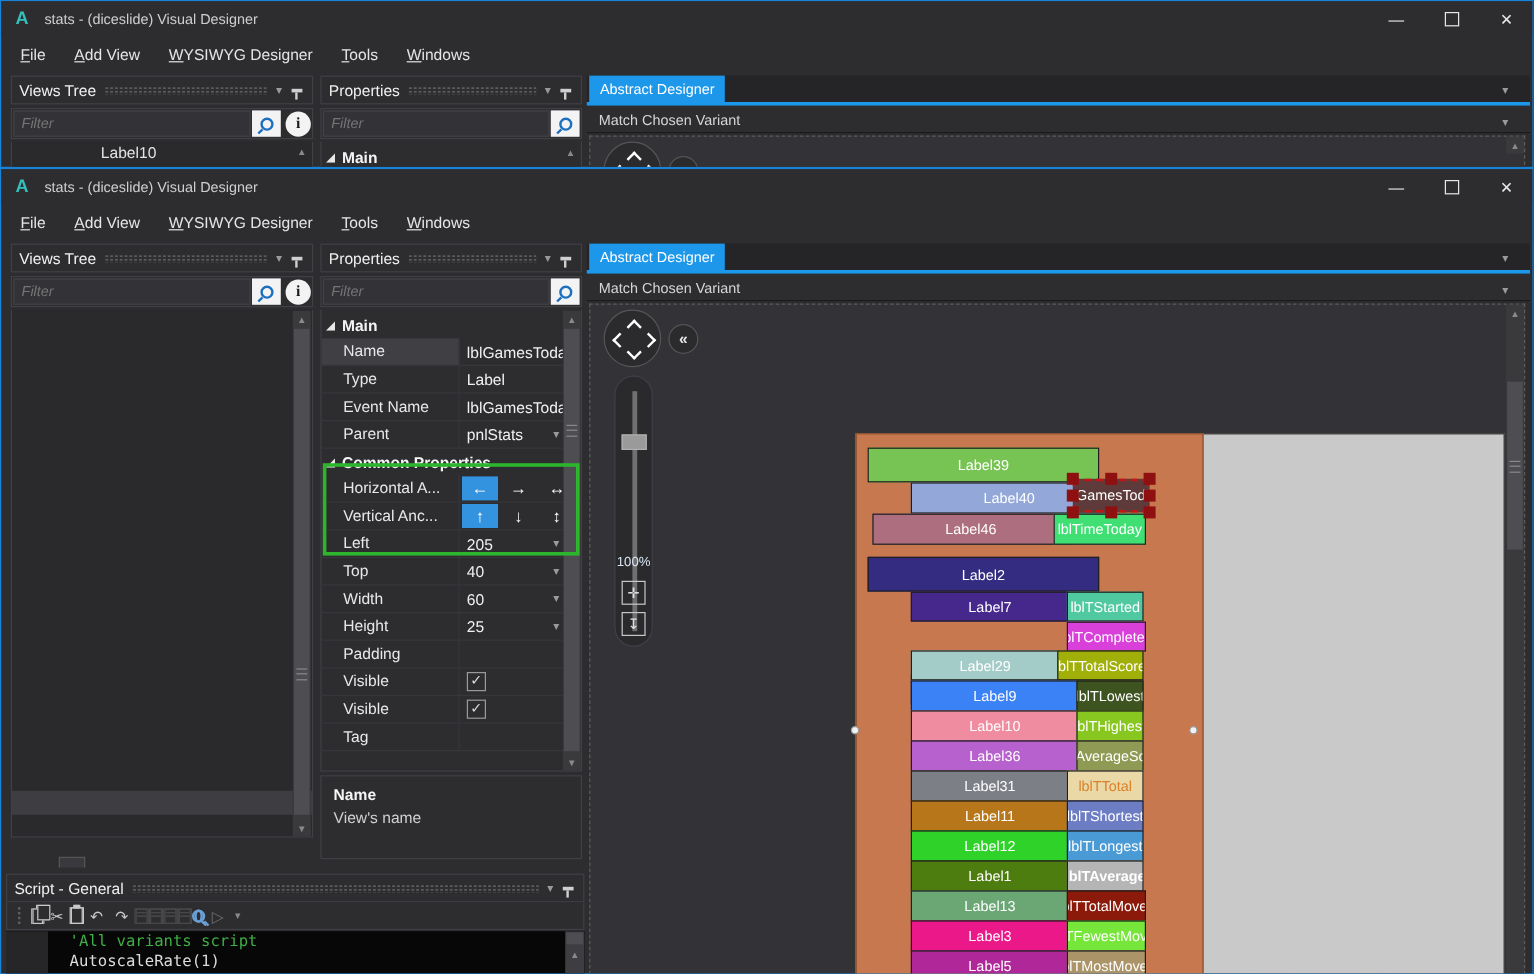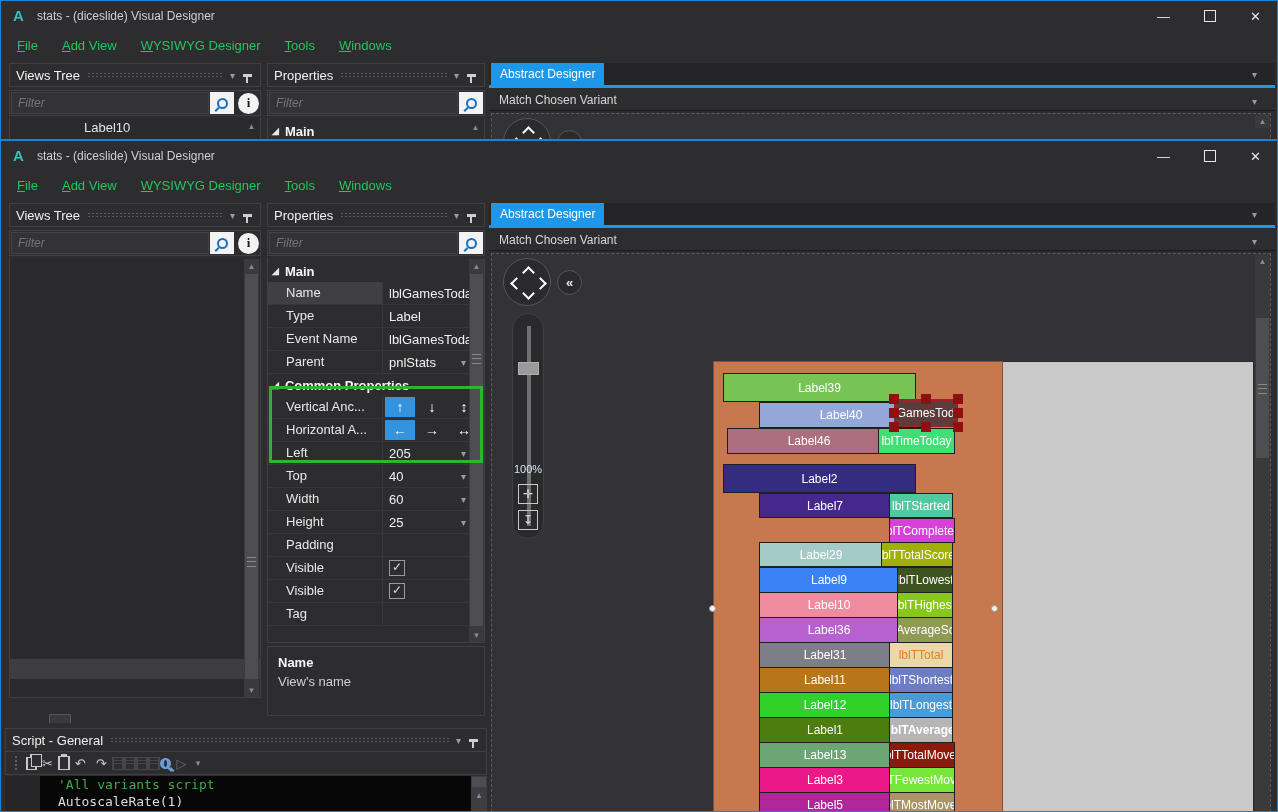--- a/index.html
+++ b/index.html
@@ -10,21 +10,21 @@
   #win-main{top:140px;height:672px;z-index:2;}
   .abs{position:absolute;box-sizing:border-box;}
   
   .titlebar{left:0;top:0;width:100%;height:30px;background:#2d2d30;}
   .logo{left:12px;top:6px;color:#35c1bb;font-weight:bold;font-size:15px;}
   .title{left:36px;top:8px;color:#cfcfcf;font-size:12px;}
   .wbtn{top:0;width:45px;height:30px;display:flex;align-items:center;justify-content:center;color:#e8e8e8;font-size:13px;}
   .maxbox{width:10px;height:10px;border:1px solid #e8e8e8;display:inline-block;}
   
   .menubar{left:0;top:30px;width:100%;height:28px;display:flex;align-items:center;padding-left:4px;}
-  .mitem{color:#22c55e;font-size:13px;padding:4px 12px;}
+  .mitem{color:#e5e5e5;font-size:13px;padding:4px 12px;}
   .mitem .u{text-decoration:underline;}
   
   .phead{height:24px;background:#2d2d30;border:1px solid #3f3f46;display:flex;align-items:center;padding:0 6px;color:#f0f0f0;font-size:13px;}
   .dots{flex:1;height:7px;margin:0 7px;background-image:radial-gradient(#5a5a5d 1px,transparent 1.2px);background-size:4px 3px;}
   .hddd{color:#9a9a9e;font-size:10px;margin-right:8px;}
   .pin{width:9px;height:3px;background:#cfcfcf;position:relative;margin-right:2px;}
   .pin::after{content:"";position:absolute;left:3px;top:3px;width:2px;height:6px;background:#cfcfcf;}
   .filterrow{height:26px;background:#2d2d30;border:1px solid #3f3f46;display:flex;align-items:center;padding:1px;}
   .filterrow input{flex:1;height:20px;background:#333337;border:1px solid #434346;color:#bbb;
     font-style:italic;font-size:12px;padding:0 6px;outline:none;font-family:"Liberation Sans",sans-serif;min-width:0;}
@@ -304,33 +304,33 @@
             <span class="dd">▾</span>
 
           </div>
         </div>
       </div>
     <div class="psec">
         <span class="exp">◢</span>
         <span>Common Properties</span>
       </div>
     <div class="prow">
+      <div class="plabel">Horizontal A...</div>
+      <div class="pval" style="padding-left:2px">
+        <span class="arrbtn on">←</span>
+        <span class="arrbtn">→</span>
+        <span class="arrbtn">↔</span>
+      </div>
+    </div>
+    <div class="prow">
       <div class="plabel">Vertical Anc...</div>
       <div class="pval" style="padding-left:2px">
         <span class="arrbtn on">↑</span>
         <span class="arrbtn">↓</span>
         <span class="arrbtn">↕</span>
-      </div>
-    </div>
-    <div class="prow">
-      <div class="plabel">Horizontal A...</div>
-      <div class="pval" style="padding-left:2px">
-        <span class="arrbtn on">←</span>
-        <span class="arrbtn">→</span>
-        <span class="arrbtn">↔</span>
       </div>
     </div>
     <div class="prow">
       <div class="plabel">Left</div>
       <div class="pval">
           <span>205</span>
         <span class="dd">▾</span>
         </div>
     </div>
     <div>

